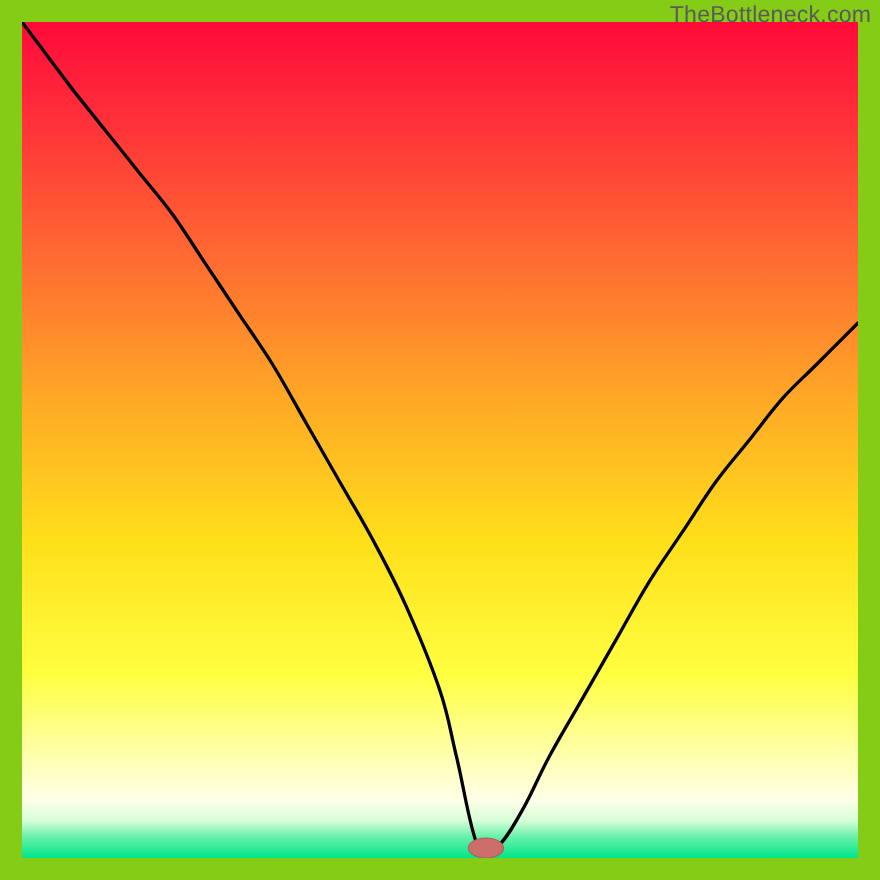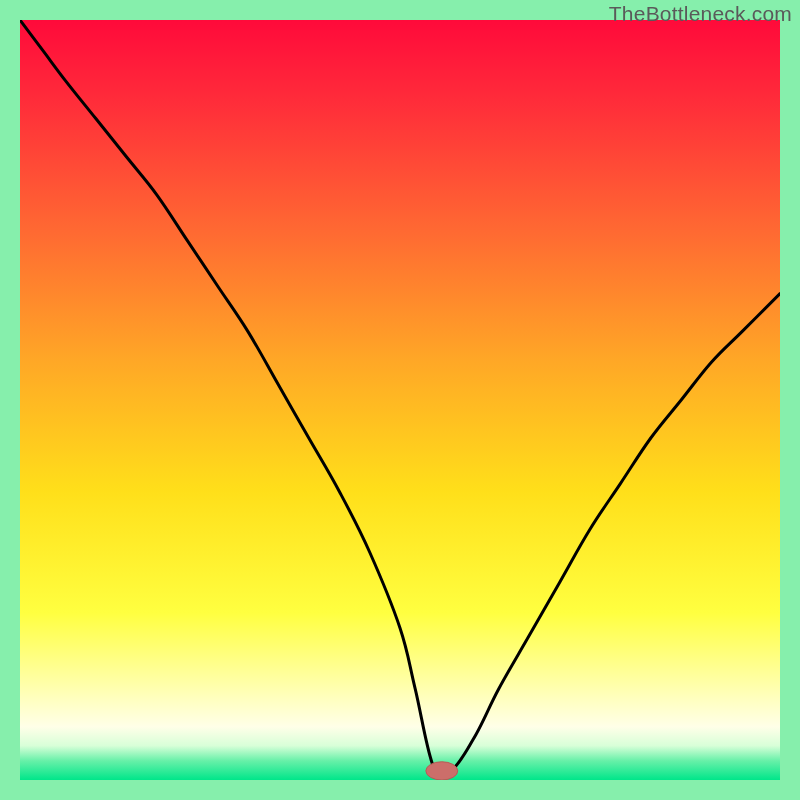--- a/index.html
+++ b/index.html
@@ -8,21 +8,21 @@
     width: 800px;
     height: 800px;
     background: #000;
     overflow: hidden;
     font-family: Arial, Helvetica, sans-serif;
   }
   .stage {
     position: relative;
     width: 800px;
     height: 800px;
-    background: #86efac;
+    background: #84cc16;
   }
   .plot-area {
     position: absolute;
     left: 20px;
     top: 20px;
     width: 760px;
     height: 760px;
     overflow: hidden;
   }
   .attribution {

